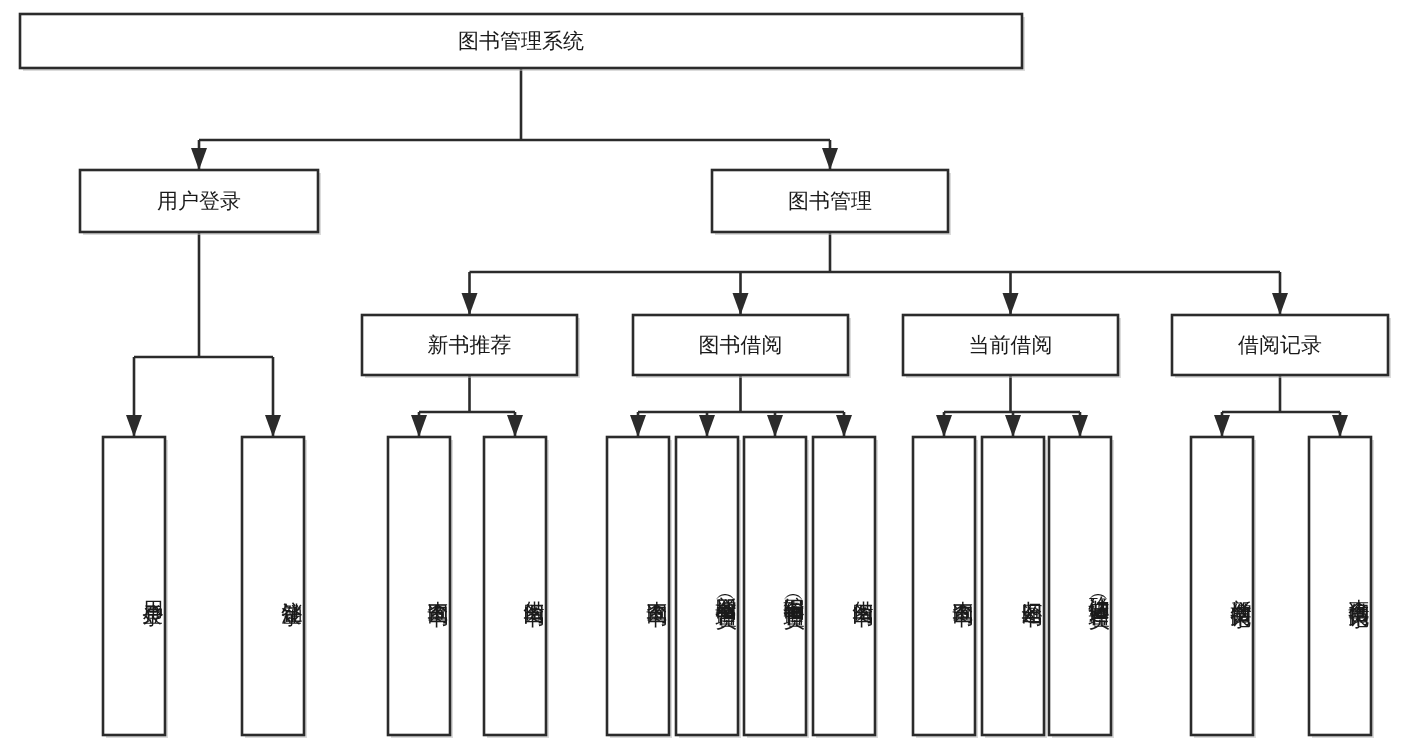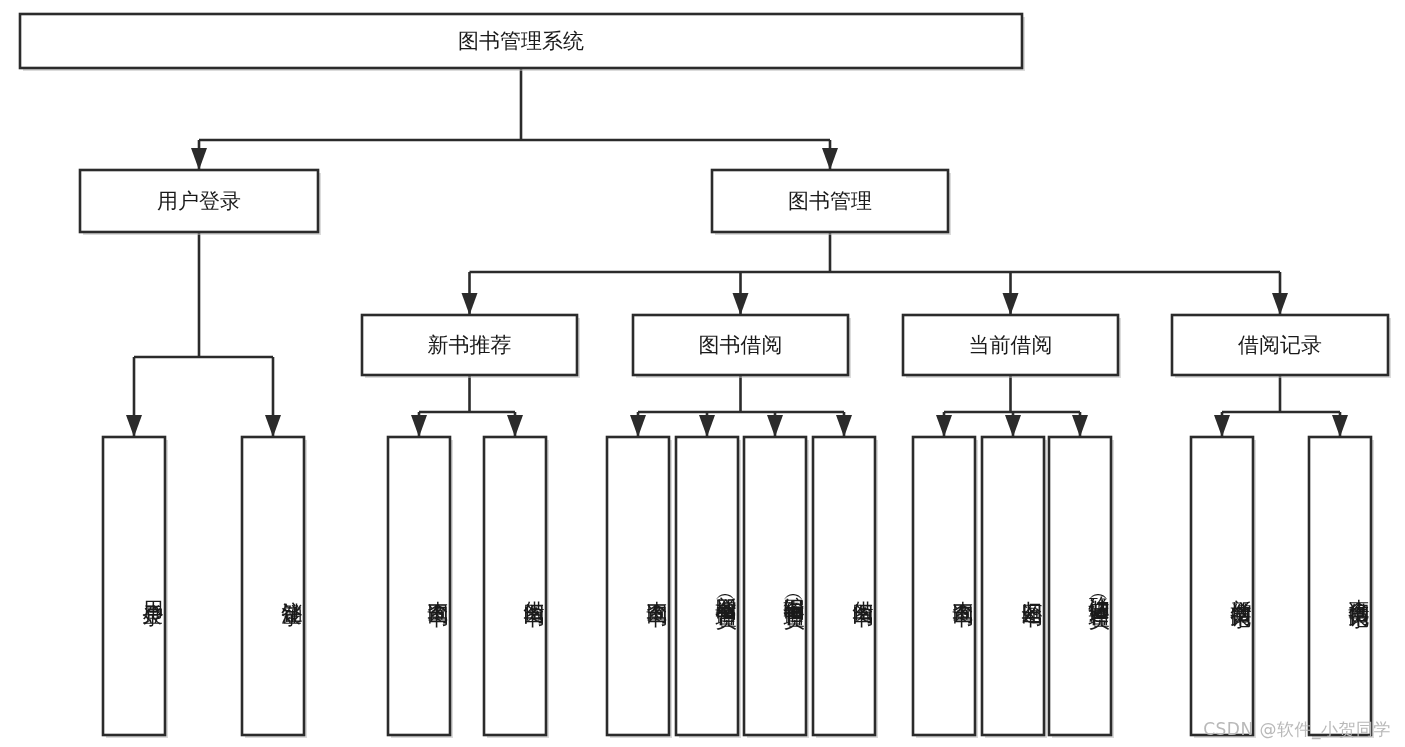--- a/index.html
+++ b/index.html
@@ -199,14 +199,13 @@
       <div class="leaf-label" style="left: 676px; top: 447px; width: 62px; height: 282px;">新增图书（管理员）</div>
       <div class="leaf-label" style="left: 744px; top: 447px; width: 62px; height: 282px;">编辑图书（管理员）</div>
       <div class="leaf-label" style="left: 813px; top: 447px; width: 62px; height: 282px;">借阅图书</div>
       <div class="leaf-label" style="left: 913px; top: 447px; width: 62px; height: 282px;">查询图书</div>
       <div class="leaf-label" style="left: 982px; top: 447px; width: 62px; height: 282px;">归还图书</div>
       <div class="leaf-label" style="left: 1049px; top: 447px; width: 62px; height: 282px;">确认归还（管理员）</div>
       <div class="leaf-label" style="left: 1191px; top: 447px; width: 62px; height: 282px;">新增借阅记录</div>
       <div class="leaf-label" style="left: 1309px; top: 447px; width: 62px; height: 282px;">查询借阅记录</div>
     </div>
 
-  <div class="watermark">CSDN @软件_小贺同学</div>
 </div>
 
 </body></html>

